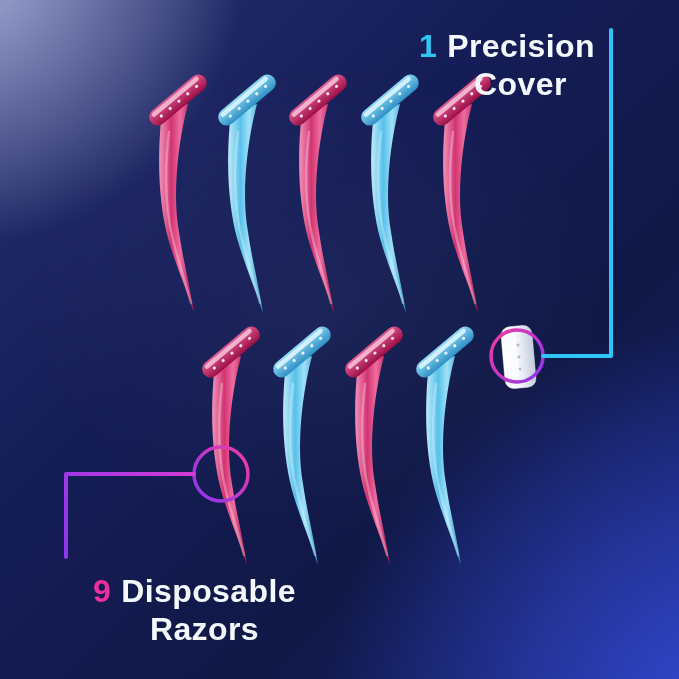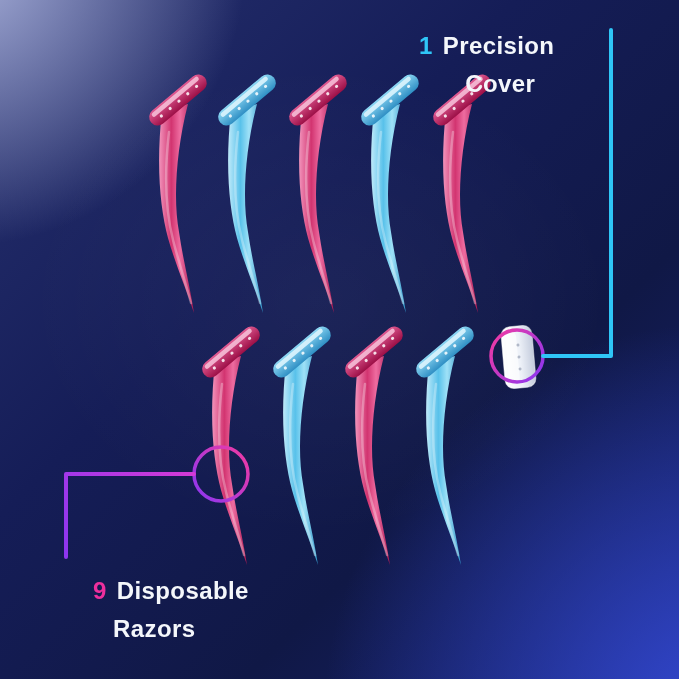--- a/index.html
+++ b/index.html
@@ -12,28 +12,28 @@
     background:
       radial-gradient(520px 520px at -40px -40px, rgba(178,186,226,0.95) 0%, rgba(178,186,226,0) 55%),
       radial-gradient(640px 640px at 106% 106%, rgba(54,76,220,0.9) 0%, rgba(54,76,220,0) 62%),
       radial-gradient(420px 340px at 320px 300px, rgba(255,255,255,0.04) 0%, rgba(255,255,255,0) 70%),
       linear-gradient(135deg, #26306f 0%, #151d57 38%, #101846 68%, #17236f 100%);
   }
   #scene{position:absolute;left:0;top:0;width:679px;height:679px;display:block;}
   .callout{
     position:absolute;
     font-weight:700;
-    font-size:24px;
+    font-size:32px;
     line-height:38px;
     letter-spacing:0.4px;
     color:#f4f7fb;
     white-space:nowrap;
   }
   .callout-top{left:419px;top:27px;}
-  .callout-bottom{left:93px;top:572px;}
+  .callout-bottom{left:93px;top:572px;text-align:center;}
   .count{margin-right:10px;}
   .callout-top .l2{margin-left:27px;text-align:center;}
   .callout-bottom .l2{margin-left:20px;}
 </style>
 </head>
 <body>
 
 <div class="stage">
 
   <svg id="scene" viewBox="0 0 679 679" xmlns="http://www.w3.org/2000/svg">

